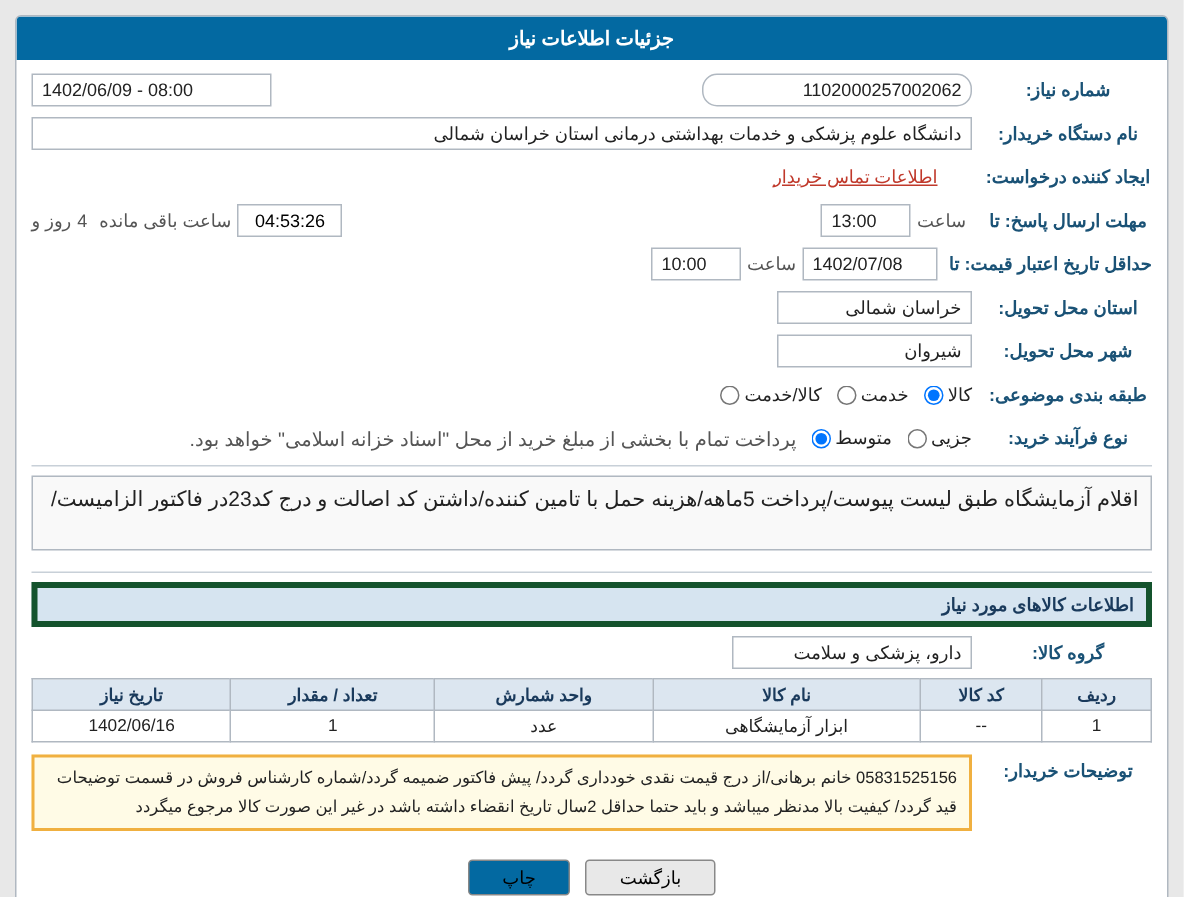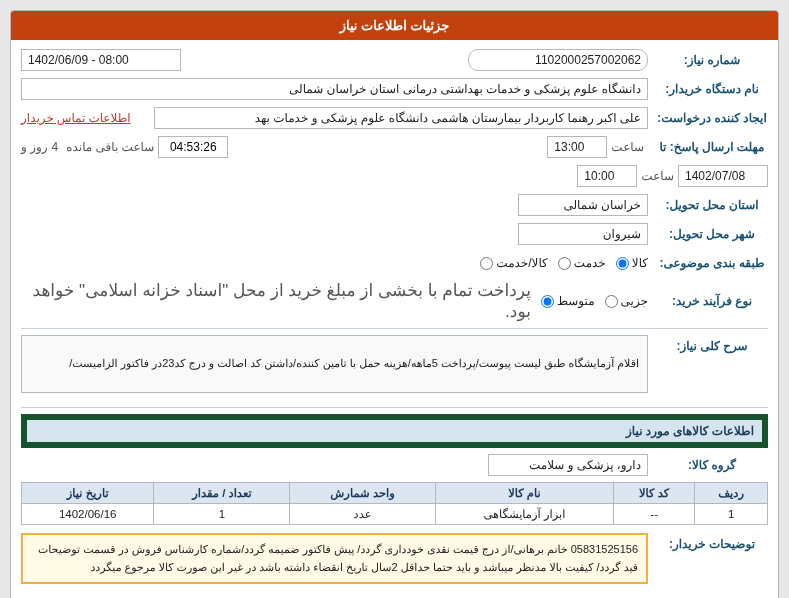--- a/index.html
+++ b/index.html
@@ -16,21 +16,21 @@
       background: #e8e8e8;
       padding: 10px;
     }
     .main-card {
       background: #fff;
       border: 1px solid #b0b8c1;
       border-radius: 4px;
       overflow: hidden;
     }
     .card-header {
-      background: #c2410c;
+      background: #0369a1;
       color: #fff;
       text-align: center;
       padding: 7px 20px;
       font-size: 13px;
       font-weight: bold;
     }
     .card-body {
       padding: 8px 10px;
     }
     .info-row {
@@ -72,29 +72,29 @@
       border: none;
       border-top: 1px solid #c8d0d8;
       margin: 6px 0;
     }
     .section-title {
       background: #d6e4f0;
       padding: 4px 8px;
       font-weight: bold;
       color: #1a3a5c;
       margin-bottom: 5px;
-      border: 6px solid #14532d;
+      border: 4px solid #14532d;
     }
     .serp-box {
       border: 1px solid #b0b8c1;
       background: #f9f9f9;
-      padding: 19px 8px;
+      padding: 3px 8px;
       margin-bottom: 8px;
       min-height: 50px;
-      font-size: 11px;
+      font-size: 14px;
       line-height: 1.6;
       text-align: right;
       direction: rtl;
     }
     .table-section { margin-bottom: 8px; }
     table.data-table {
       width: 100%;
       border-collapse: collapse;
       font-size: 11.5px;
     }
@@ -181,36 +181,36 @@
         <span class="value-box" style="min-width:160px;direction:ltr;">1402/06/09 - 08:00</span>
       </div>
 
       <div class="info-row">
         <span class="label">نام دستگاه خریدار:</span>
         <span class="value-box full">دانشگاه علوم پزشکی و خدمات بهداشتی درمانی استان خراسان شمالی</span>
       </div>
 
       <div class="info-row">
         <span class="label">ایجاد کننده درخواست:</span>
-        <span class="value-box" style="flex:1;">علی اکبر رهنما کاربردار بیمارستان هاشمی دانشگاه علوم پزشکی و خدمات بهد</span>
         <span class="link-text" style="margin-right:23px;font-family:Liberation Serif, serif;">اطلاعات تماس خریدار</span>
       </div>
 
       <div class="info-row">
         <span class="label">مهلت ارسال پاسخ: تا</span>
         <span class="inline-label" style="margin:0 4px;">ساعت</span>
         <span class="value-box" style="min-width:60px;direction:ltr;">13:00</span>
         <span style="flex:1;"></span>
         <span class="value-box timer-box">04:53:26</span>
         <span class="inline-label" style="margin:0 4px;">ساعت باقی مانده</span>
         <span class="inline-label" style="margin:0 4px;">4</span>
         <span class="inline-label">روز و</span>
       </div>
 
       <div class="info-row">
+        <span class="label">حداقل تاریخ اعتبار قیمت: تا</span>
         <span class="value-box" style="min-width:90px;direction:ltr;">1402/07/08</span>
         <span class="inline-label" style="margin:0 4px;">ساعت</span>
         <span class="value-box" style="min-width:60px;direction:ltr;">10:00</span>
       </div>
 
       <div class="info-row">
         <span class="label">استان محل تحویل:</span>
         <span class="value-box" style="min-width:130px;">خراسان شمالی</span>
       </div>
 
@@ -242,27 +242,26 @@
         <div class="radio-group">
           <div class="radio-item">
             <span>جزیی</span>
             <input type="radio" name="farayand" style="">
           </div>
           <div class="radio-item">
             <span>متوسط</span>
             <input type="radio" name="farayand" checked="" style="">
           </div>
         </div>
-        <span style="margin-right:10px;color:#555;font-size:17px;">پرداخت تمام با بخشی از مبلغ خرید از محل "اسناد خزانه اسلامی" خواهد بود.</span>
+        <span style="margin-right:10px;color:#555;font-size:13px;">پرداخت تمام با بخشی از مبلغ خرید از محل "اسناد خزانه اسلامی" خواهد بود.</span>
       </div>
 
       <hr class="divider">
 
       <div class="info-row" style="align-items:flex-start;">
-        <span class="label" style="padding-top:4px;">سرح کلی نیاز:</span>
         <div class="serp-box" style="flex:1;">اقلام آزمایشگاه طبق لیست پیوست/پرداخت 5ماهه/هزینه حمل با تامین کننده/داشتن کد اصالت و درج کد23در فاکتور الزامیست/</div>
       </div>
 
       <hr class="divider">
 
       <div class="section-title">اطلاعات کالاهای مورد نیاز</div>
 
       <div class="info-row">
         <span class="label">گروه کالا:</span>
         <span class="value-box" style="min-width:160px;">دارو، پزشکی و سلامت</span>

